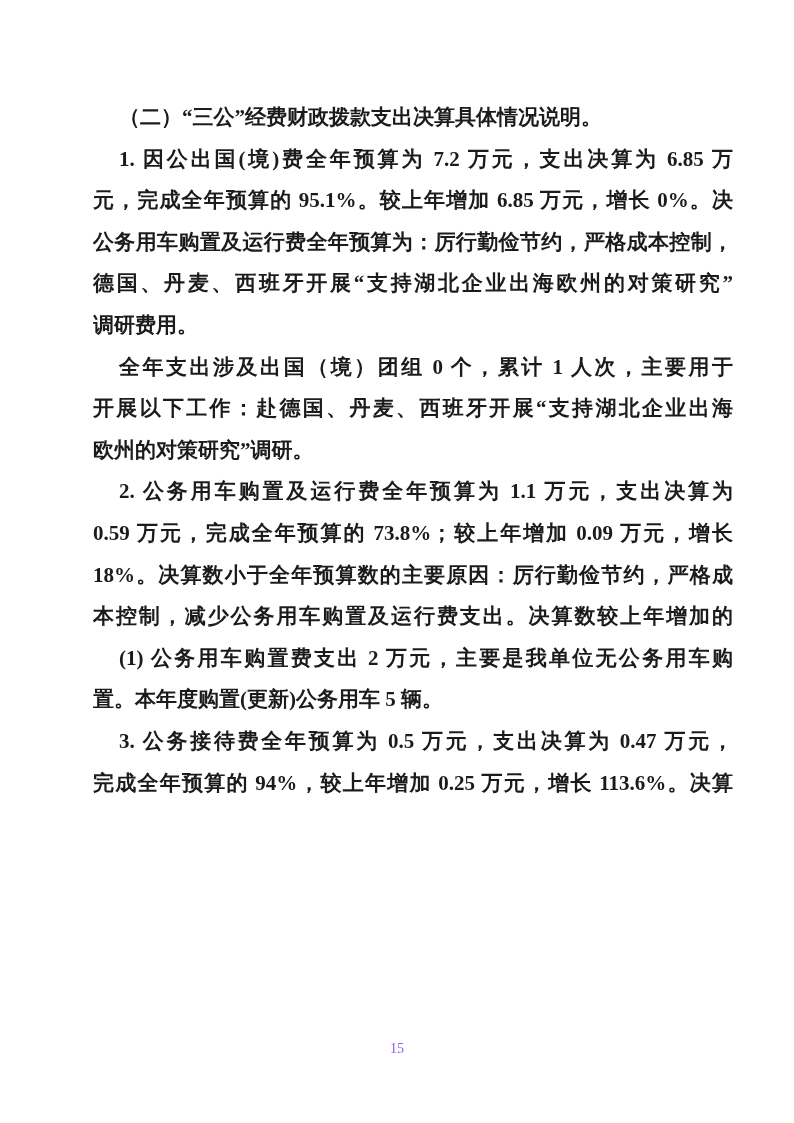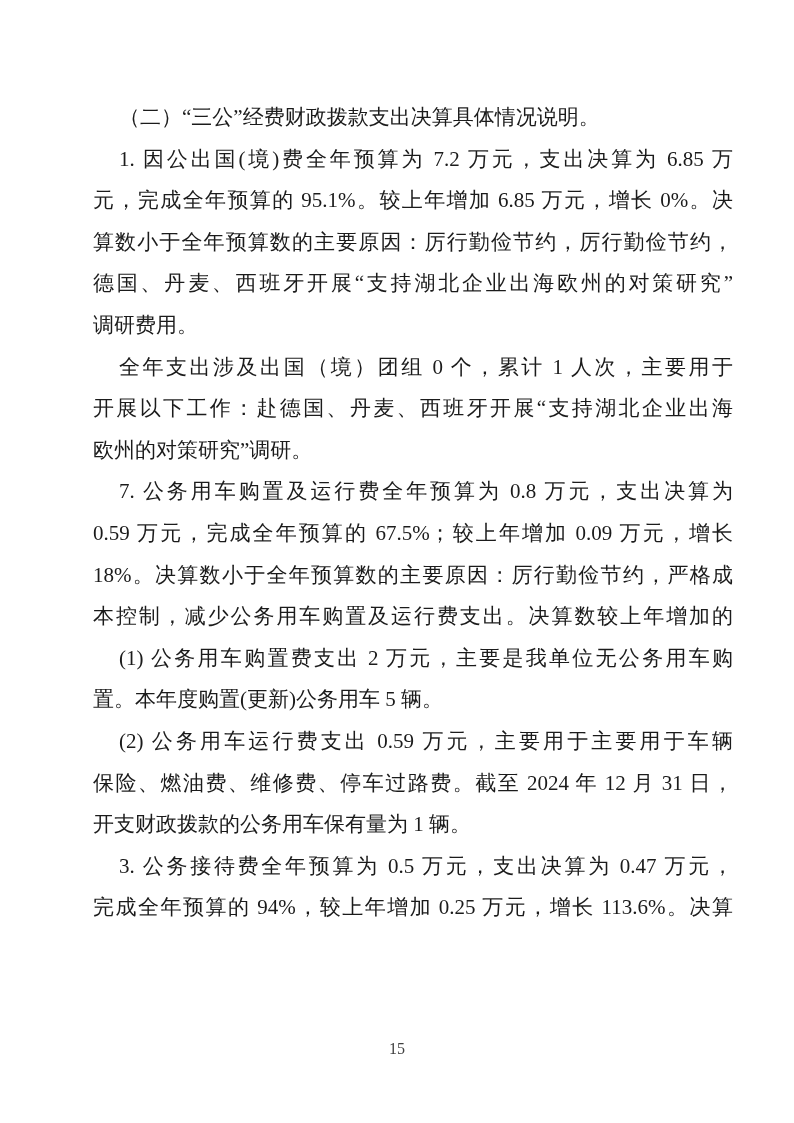--- a/index.html
+++ b/index.html
@@ -18,20 +18,21 @@
   .page {
     position: absolute;
     inset: 0;
     background: #ffffff;
   }
   .content {
     position: absolute;
     left: 93px;
     top: 97px;
     width: 640px;
+    font-weight: bold;
   }
   .line {
     font-size: 21px;
     height: 41.6px;
     line-height: 41.6px;
     text-align: justify;
     text-align-last: justify;
     text-justify: distribute;
     text-justify: inter-character;
     overflow: hidden;
@@ -47,60 +48,55 @@
   .heading .line {
     text-align: left;
     text-align-last: left;
   }
   .page-number {
     position: absolute;
     top: 1040px;
     left: 0;
     width: 794px;
     text-align: center;
-    font-size: 16px;
+    font-size: 14px;
     line-height: 18px;
-    color: #404040;
+    color: #8b5cf6;
   }
 </style>
 </head>
 <body>
 
 <div class="page">
   <div class="content">
     <div class="heading">
       <div class="line last indent">（二）“三公”经费财政拨款支出决算具体情况说明。</div>
     </div>
     <div>
         <div>
           <div class="line indent">1. 因公出国(境)费全年预算为 7.2 万元，支出决算为 6.85 万</div>
           <div class="line">元，完成全年预算的 95.1%。较上年增加 6.85 万元，增长 0%。决</div>
-          <div class="line">算数小于全年预算数的主要原因：厉行勤俭节约，厉行勤俭节约，</div>
+          <div class="line">公务用车购置及运行费全年预算为：厉行勤俭节约，严格成本控制，</div>
           <div class="line">德国、丹麦、西班牙开展“支持湖北企业出海欧州的对策研究”</div>
           <div class="line last">调研费用。</div>
         </div>
         <div>
           <div class="line indent">全年支出涉及出国（境）团组 0 个，累计 1 人次，主要用于</div>
           <div class="line">开展以下工作：赴德国、丹麦、西班牙开展“支持湖北企业出海</div>
           <div class="line last">欧州的对策研究”调研。</div>
         </div>
         <div>
-          <div class="line indent">7. 公务用车购置及运行费全年预算为 0.8 万元，支出决算为</div>
-          <div class="line">0.59 万元，完成全年预算的 67.5%；较上年增加 0.09 万元，增长</div>
+          <div class="line indent">2. 公务用车购置及运行费全年预算为 1.1 万元，支出决算为</div>
+          <div class="line">0.59 万元，完成全年预算的 73.8%；较上年增加 0.09 万元，增长</div>
           <div class="line">18%。决算数小于全年预算数的主要原因：厉行勤俭节约，严格成</div>
           <div class="line">本控制，减少公务用车购置及运行费支出。决算数较上年增加的</div>
         </div>
         <div>
           <div class="line indent">(1) 公务用车购置费支出 2 万元，主要是我单位无公务用车购</div>
           <div class="line last">置。本年度购置(更新)公务用车 5 辆。</div>
-        </div>
-        <div>
-          <div class="line indent">(2) 公务用车运行费支出 0.59 万元，主要用于主要用于车辆</div>
-          <div class="line">保险、燃油费、维修费、停车过路费。截至 2024 年 12 月 31 日，</div>
-          <div class="line last">开支财政拨款的公务用车保有量为 1 辆。</div>
         </div>
         <div>
           <div class="line indent">3. 公务接待费全年预算为 0.5 万元，支出决算为 0.47 万元，</div>
           <div class="line">完成全年预算的 94%，较上年增加 0.25 万元，增长 113.6%。决算</div>
         </div>
       </div>
   </div>
   <div class="page-number">15</div>
 </div>
 

